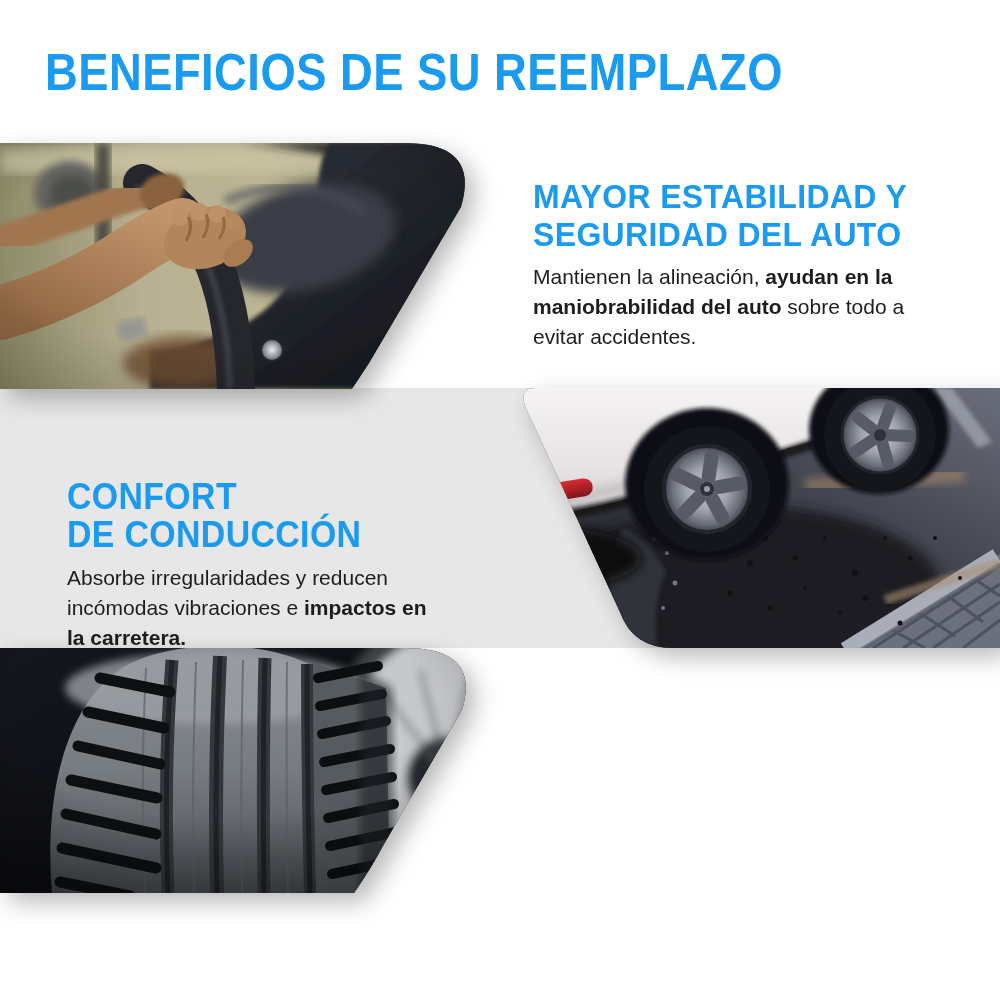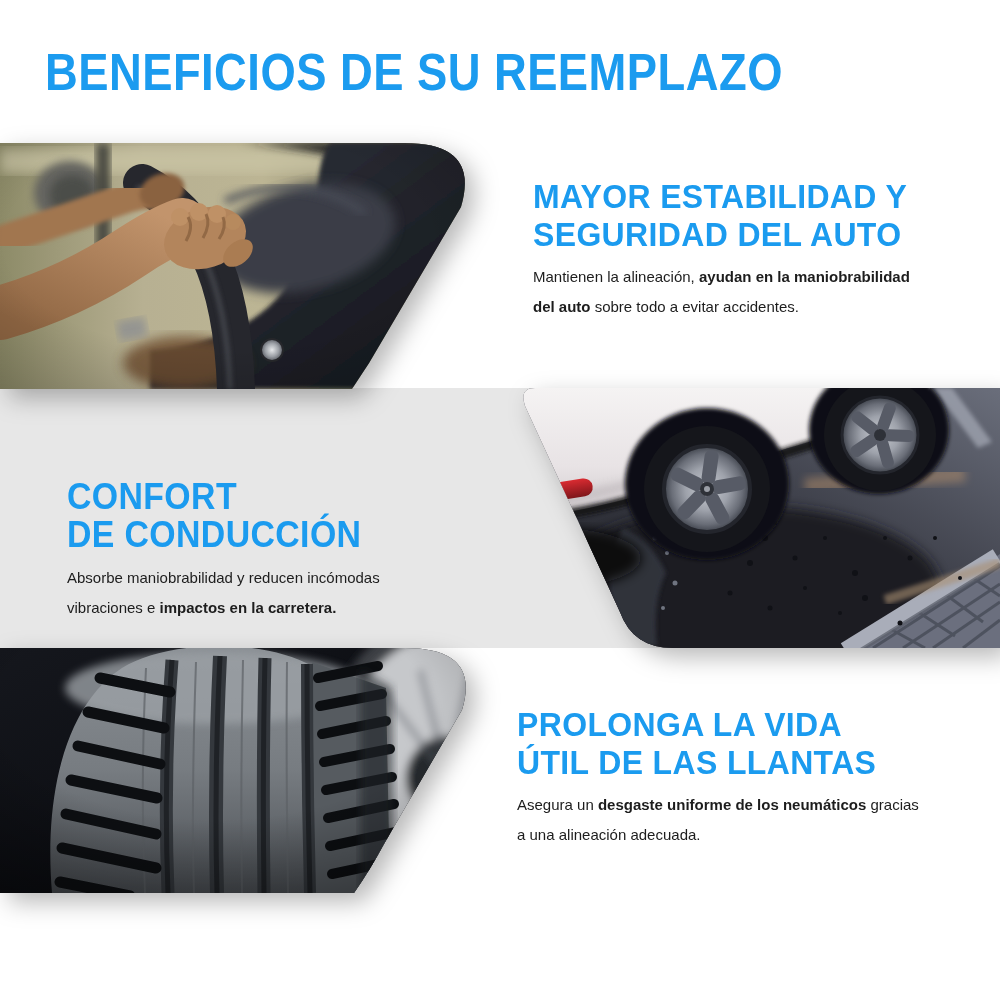--- a/index.html
+++ b/index.html
@@ -27,21 +27,21 @@
 
   .txt{position:absolute;}
   .t1{left:515px;top:177px;width:402px;margin-left:18px;}
   .t2{left:67px;top:449px;width:380px;margin-top:29px;}
   .t3{left:517px;top:705px;width:402px;}
   .h2{margin:0;font-weight:bold;color:var(--accent,#1b9bef);
       font-size:34px;line-height:38px;letter-spacing:.4px;white-space:nowrap;
       transform:scaleX(.94);transform-origin:0 0;}
   .t2 .h2{font-size:36px;}
   .hl{display:block;}
-  .body{margin:9px 0 0 0;font-size:15px;line-height:30px;color:var(--body,#1d1d1d);}
+  .body{margin:9px 0 0 0;font-size:21px;line-height:30px;color:var(--body,#1d1d1d);}
   .b{font-weight:bold;}
 </style>
 </head>
 <body style="--accent: #1b9bef; --band: #e7e7e7; --body: #1d1d1d; background: rgb(255, 255, 255);">
 
 <div class="canvas">
 
   <h1 class="title">BENEFICIOS DE SU REEMPLAZO</h1>
 
   <div class="band"></div>
@@ -325,24 +325,17 @@
       <span class="hl">SEGURIDAD DEL AUTO</span>
     </h2>
     <p class="body"><span>Mantienen la alineación, </span><span class="b">ayudan en la maniobrabilidad del auto</span><span> sobre todo a evitar accidentes.</span></p>
   </div>
 
   <div class="txt t2">
     <h2 class="h2">
       <span class="hl">CONFORT</span>
       <span class="hl">DE CONDUCCIÓN</span>
     </h2>
-    <p class="body"><span>Absorbe maniobrabilidad y reducen incómodas vibraciones e </span><span class="b">impactos en la carretera.</span></p>
-  </div>
-
-  <div class="txt t3">
-    <h2 class="h2">
-      <span class="hl">PROLONGA LA VIDA</span>
-      <span class="hl">ÚTIL DE LAS LLANTAS</span>
-    </h2>
-    <p class="body"><span>Asegura un </span><span class="b">desgaste uniforme de los neumáticos</span><span> gracias a una alineación adecuada.</span></p>
-  </div>
+    <p class="body"><span>Absorbe irregularidades y reducen incómodas vibraciones e </span><span class="b">impactos en la carretera.</span></p>
+  </div>
+
 
 </div>
 
 </body></html>

